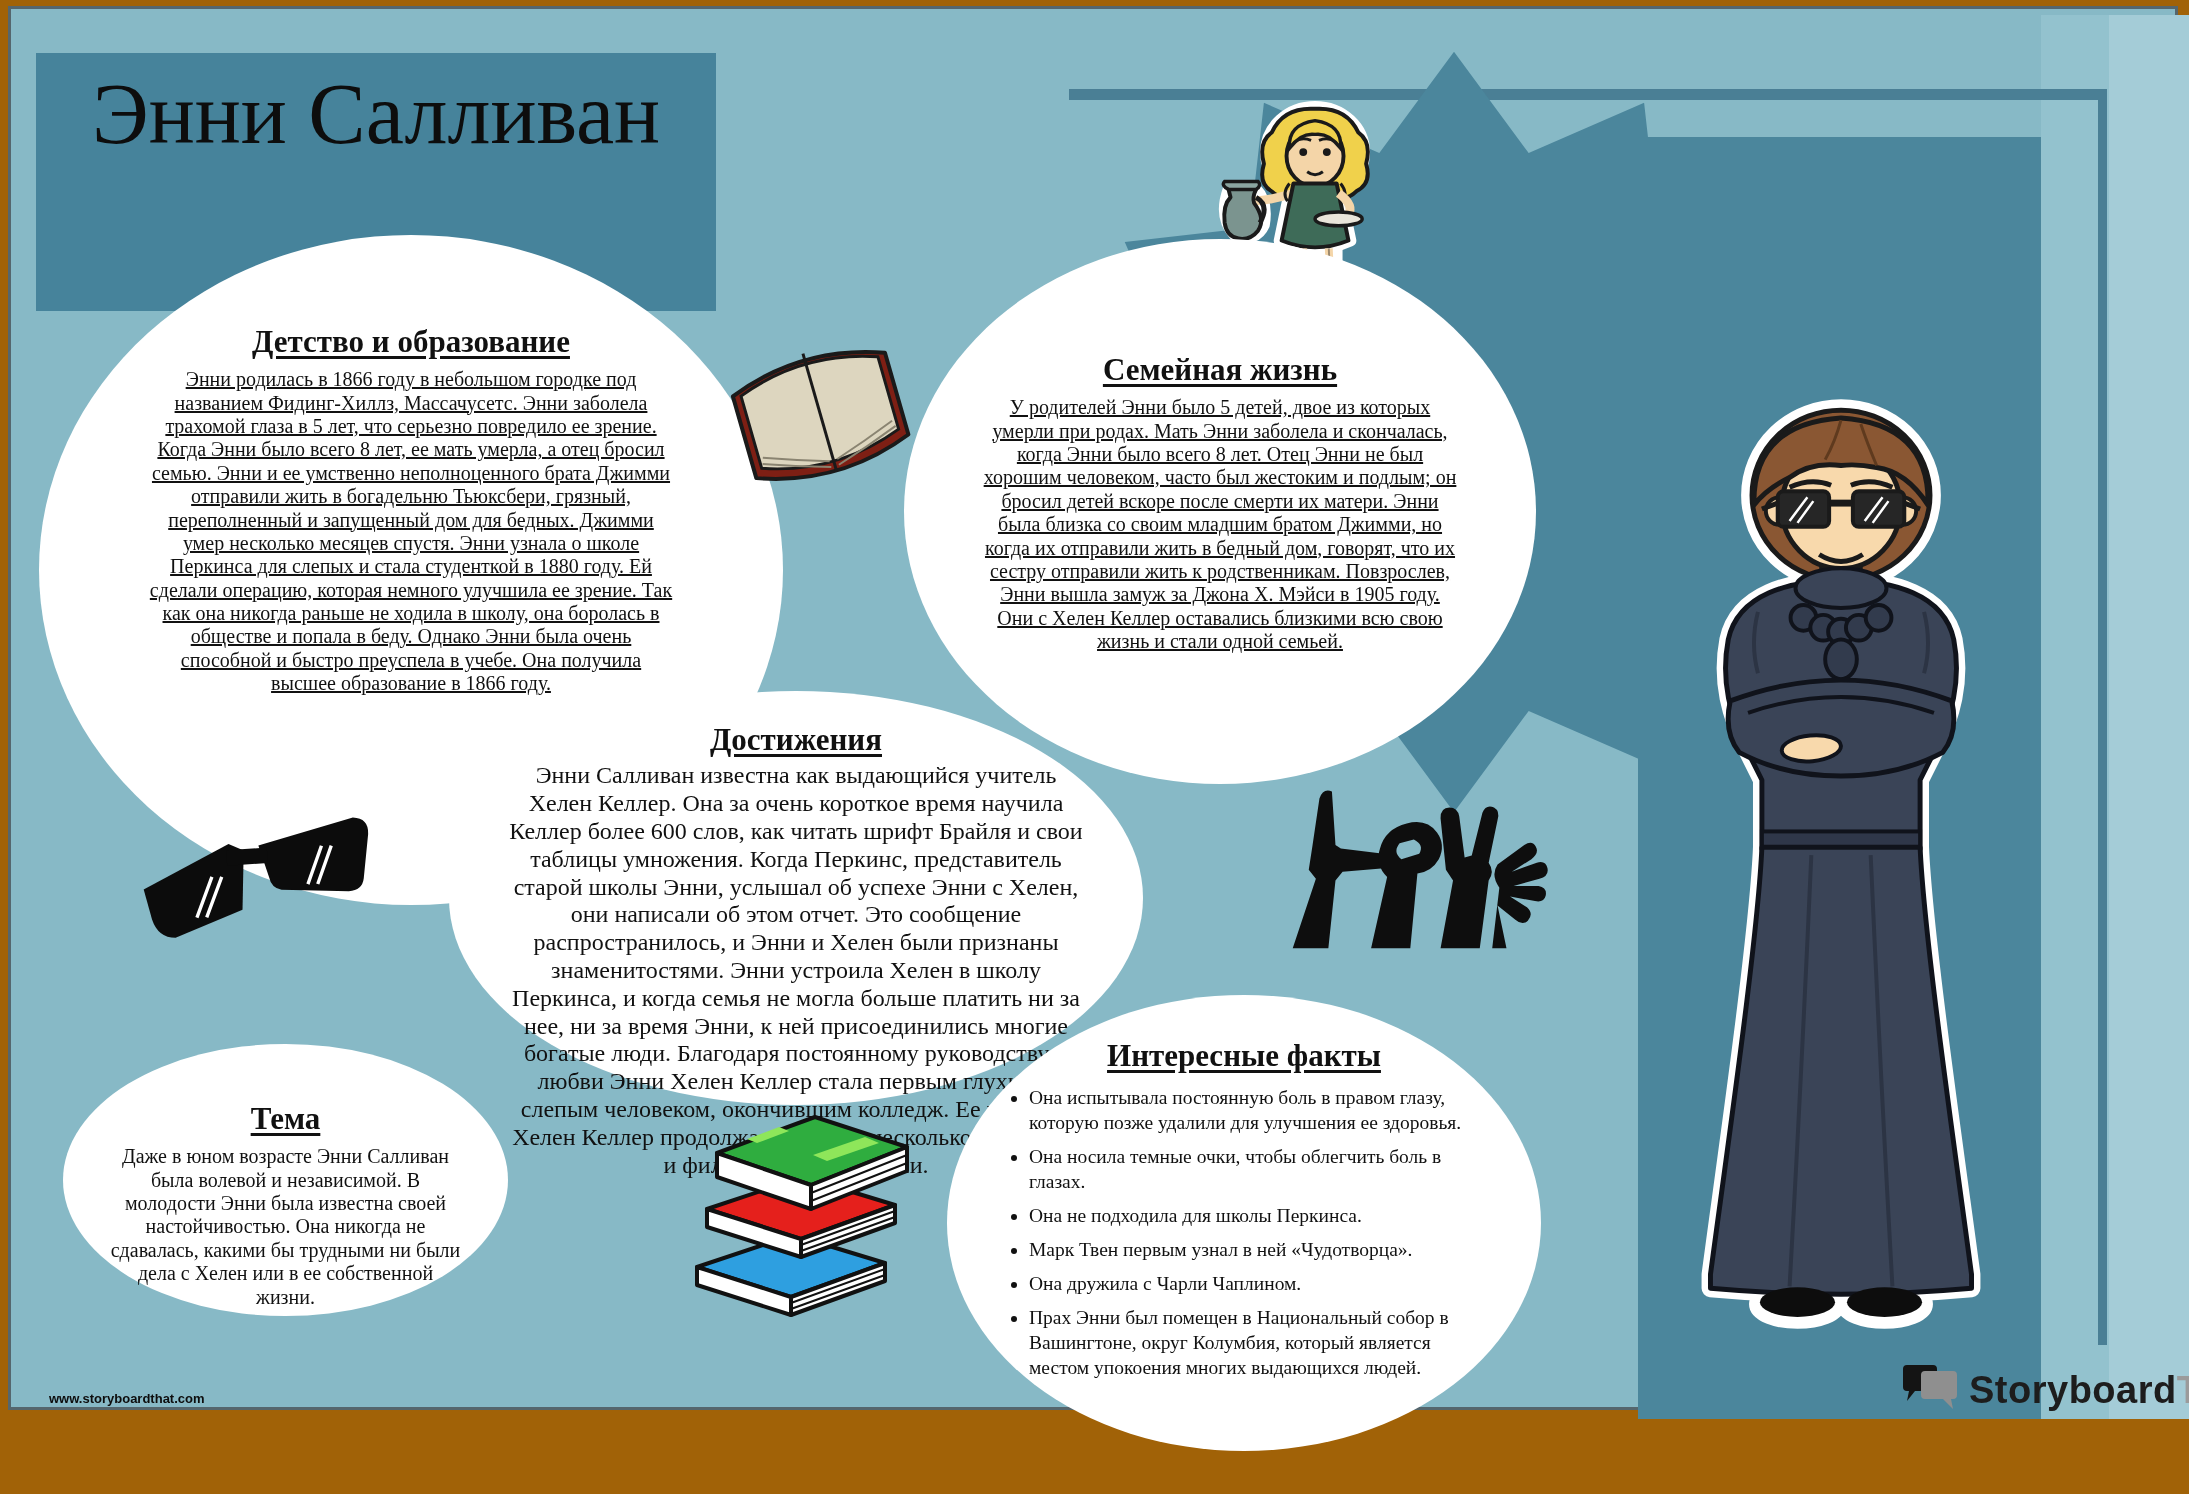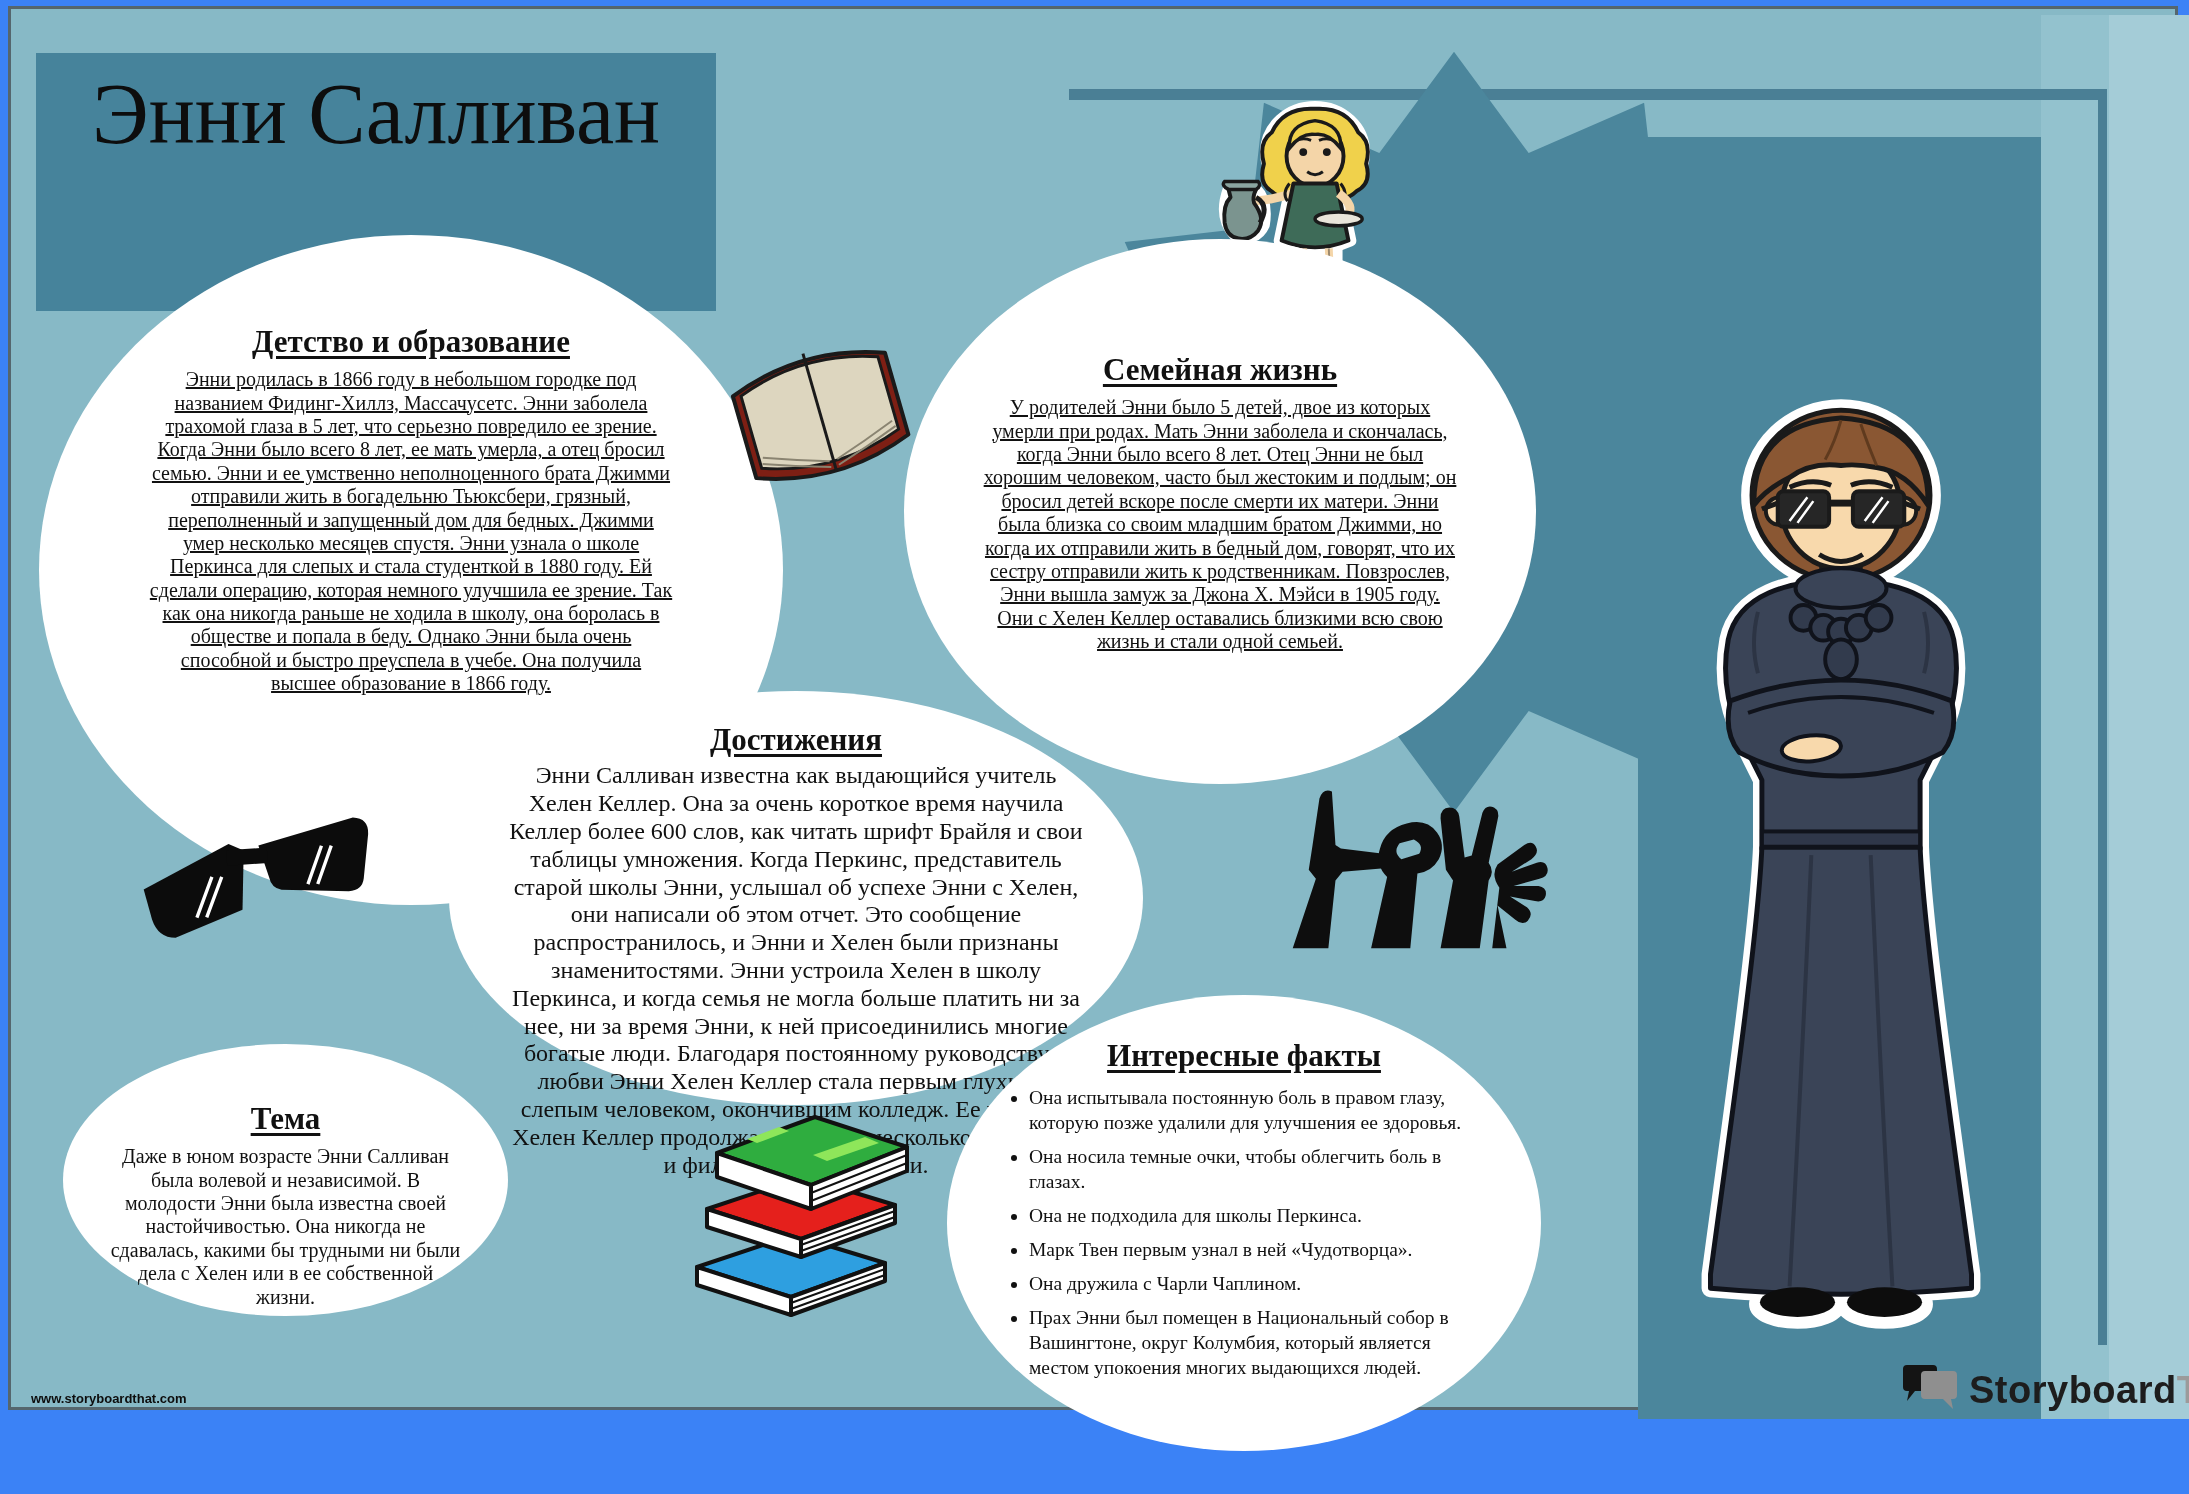--- a/index.html
+++ b/index.html
@@ -1,16 +1,16 @@
 <!DOCTYPE html>
 <html><head>
 <meta charset="utf-8">
 <style>
   html,body{margin:0;padding:0;background:#000;}
-  #poster{position:relative;width:2189px;height:1494px;background:#3b82f6;overflow:hidden;
+  #poster{position:relative;width:2189px;height:1494px;background:#a16207;overflow:hidden;
           font-family:"Liberation Serif",serif;}
   
   #canvas{position:absolute;left:8px;top:6px;width:2170px;height:1404px;
           background:#87b9c6;border:3px solid #55666d;box-sizing:border-box;}
   .abs{position:absolute;}
   
   #strip-a{left:2030px;top:6px;width:68px;height:1404px;background:#93c2ce;}
   #strip-b{left:2098px;top:6px;width:80px;height:1404px;background:#a4ccd7;}
   #frame{left:1058px;top:80px;width:1038px;height:1256px;
          border-top:11px solid #4a7f95;border-right:9px solid #4a7f95;box-sizing:border-box;}
@@ -35,21 +35,21 @@
   #oval-achievements .body{width:575px;font-size:24px;line-height:1.16;margin-top:4px;}
   #oval-theme{left:52px;top:1035px;width:445px;height:272px;}
   #oval-theme h2{padding-top:56px;}
   #oval-theme .body{width:352px;}
   #oval-facts{left:936px;top:986px;width:594px;height:456px;}
   #oval-facts h2{padding-top:42px;}
   #oval-facts ul{margin:12px auto 0;width:460px;text-align:left;
                  font:19.5px/1.28 "Liberation Serif",serif;padding-left:30px;}
   #oval-facts li{margin-bottom:9px;}
   
-  #website{left:20px;top:1382px;font:700 13px "Liberation Sans",sans-serif;color:#0d0d0d;}
+  #website{left:38px;top:1382px;font:700 13px "Liberation Sans",sans-serif;color:#0d0d0d;}
   #logo{left:1888px;top:1354px;display:flex;align-items:center;gap:8px;}
   #logo .txt{font:600 38px/1 "Liberation Sans",sans-serif;letter-spacing:0.5px;}
   #logo .p1{color:#1d1d1d;} #logo .p2{color:#9b9b9b;}
   svg{display:block;overflow:visible;}
 </style>
 </head>
 <body>
 
 <div id="poster">
   <div id="canvas" class="abs">

